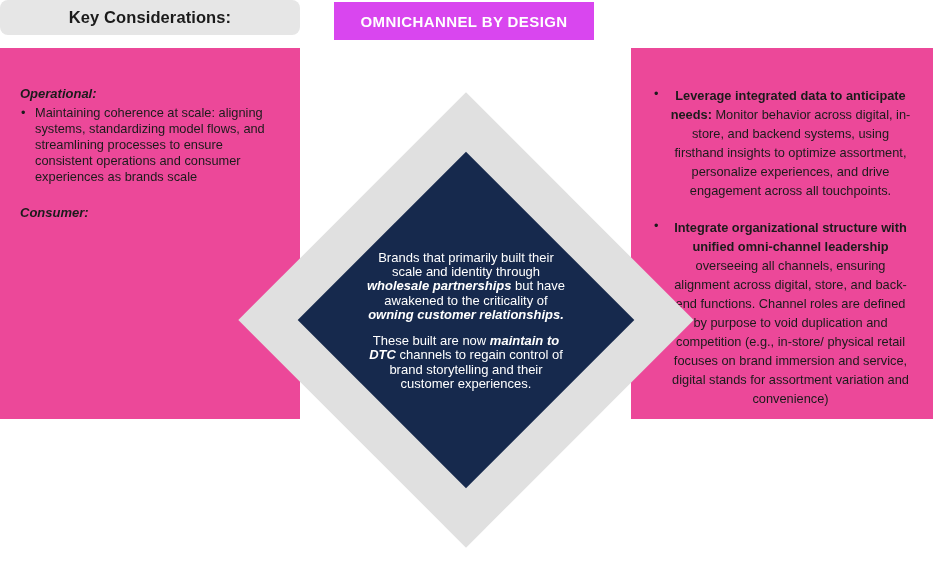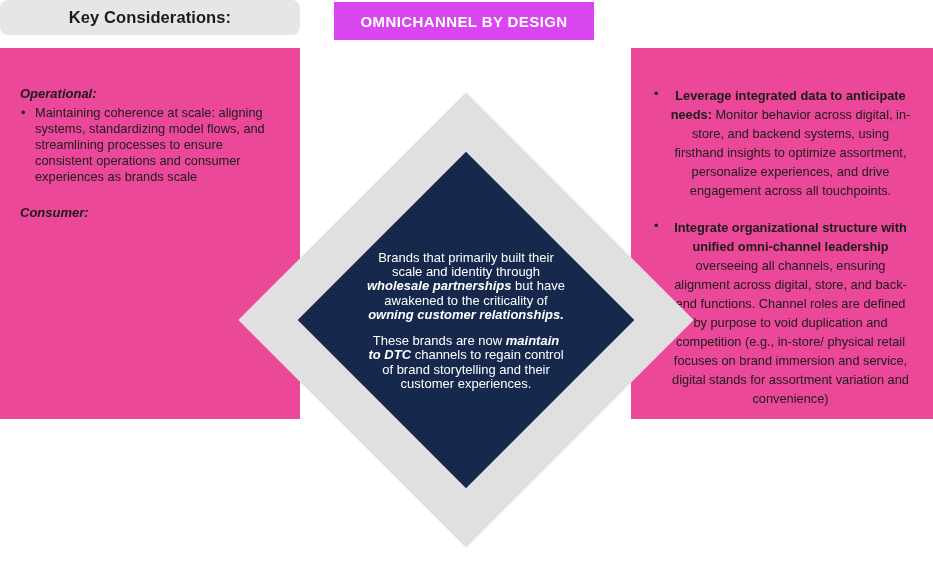--- a/index.html
+++ b/index.html
@@ -180,17 +180,17 @@
       <li><span class="b">Leverage integrated data to anticipate needs:</span><span> Monitor behavior across digital, in-store, and backend systems, using firsthand insights to optimize assortment, personalize experiences, and drive engagement across all touchpoints.</span></li>
       <li><span class="b">Integrate organizational structure with unified omni-channel leadership</span><span> overseeing all channels, ensuring alignment across digital, store, and back-end functions. Channel roles are defined by purpose to void duplication and competition (e.g., in-store/ physical retail focuses on brand immersion and service, digital stands for assortment variation and convenience)</span></li>
     </ul>
   </div>
 
   <div class="center-wrap">
     <div class="diamond-outer"></div>
     <div class="diamond-inner"></div>
     <div class="diamond-text">
       <p><span>Brands that primarily built their scale and identity through </span><span class="bi">wholesale partnerships</span><span> but have awakened to the criticality of </span><span class="bi">owning customer relationships.</span></p>
-      <p><span>These brands are now </span><span class="bi">maintain to DTC</span><span> channels to regain control of brand storytelling and their customer experiences.</span></p>
+      <p><span>These built are now </span><span class="bi">maintain to DTC</span><span> channels to regain control of brand storytelling and their customer experiences.</span></p>
     </div>
   </div>
 
 </div>
 
 </body></html>

